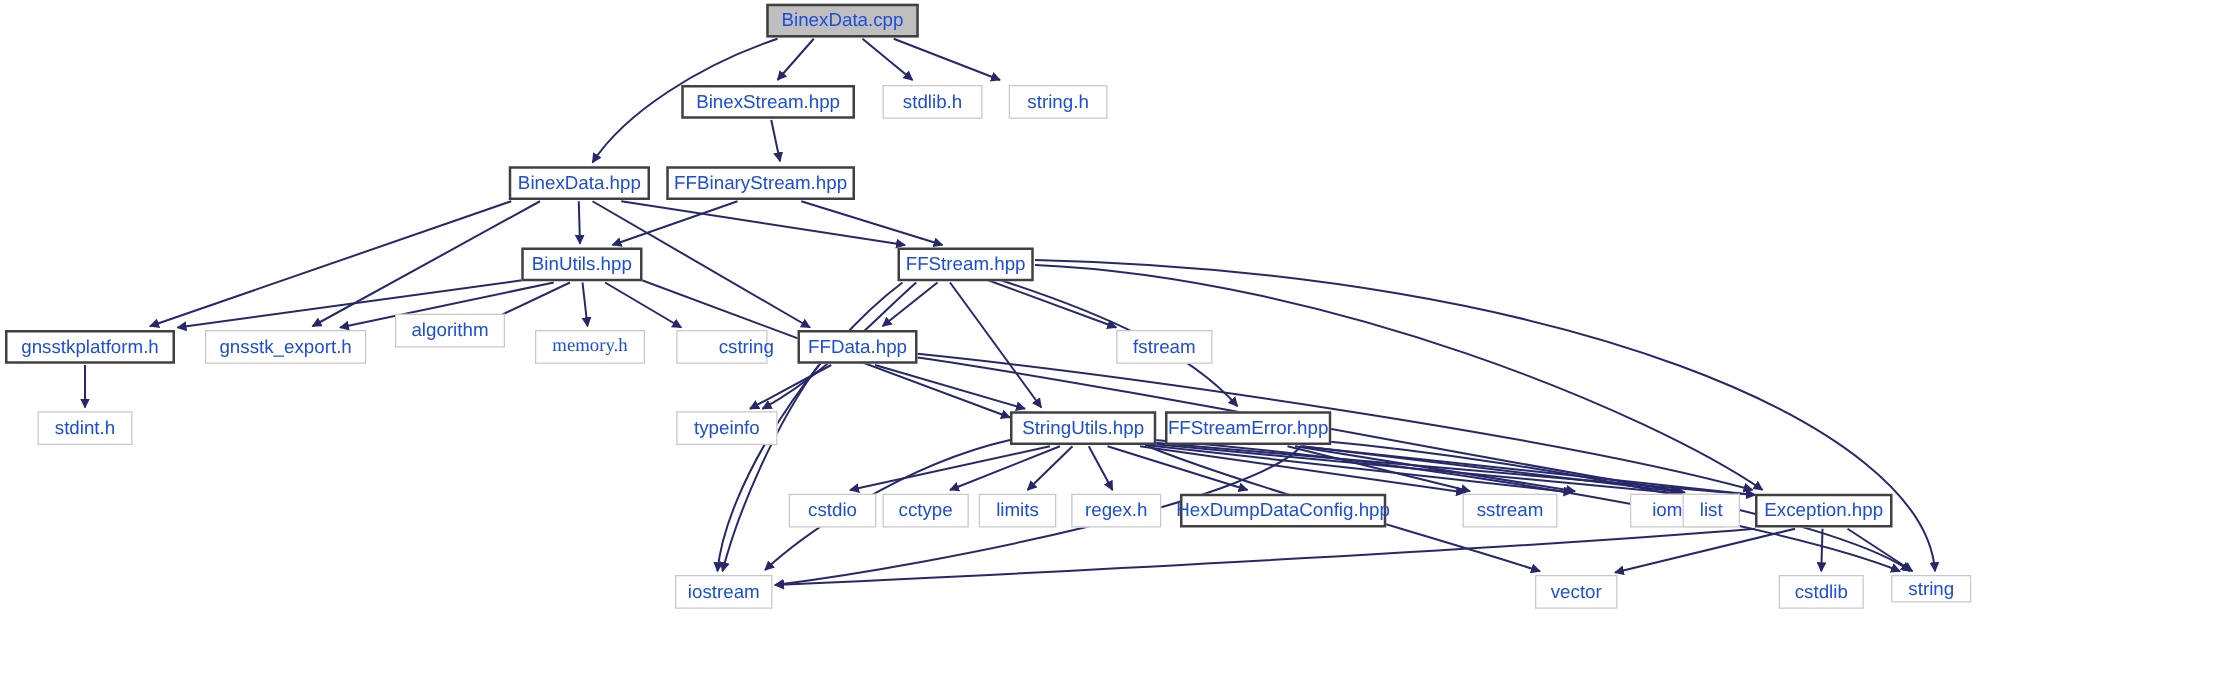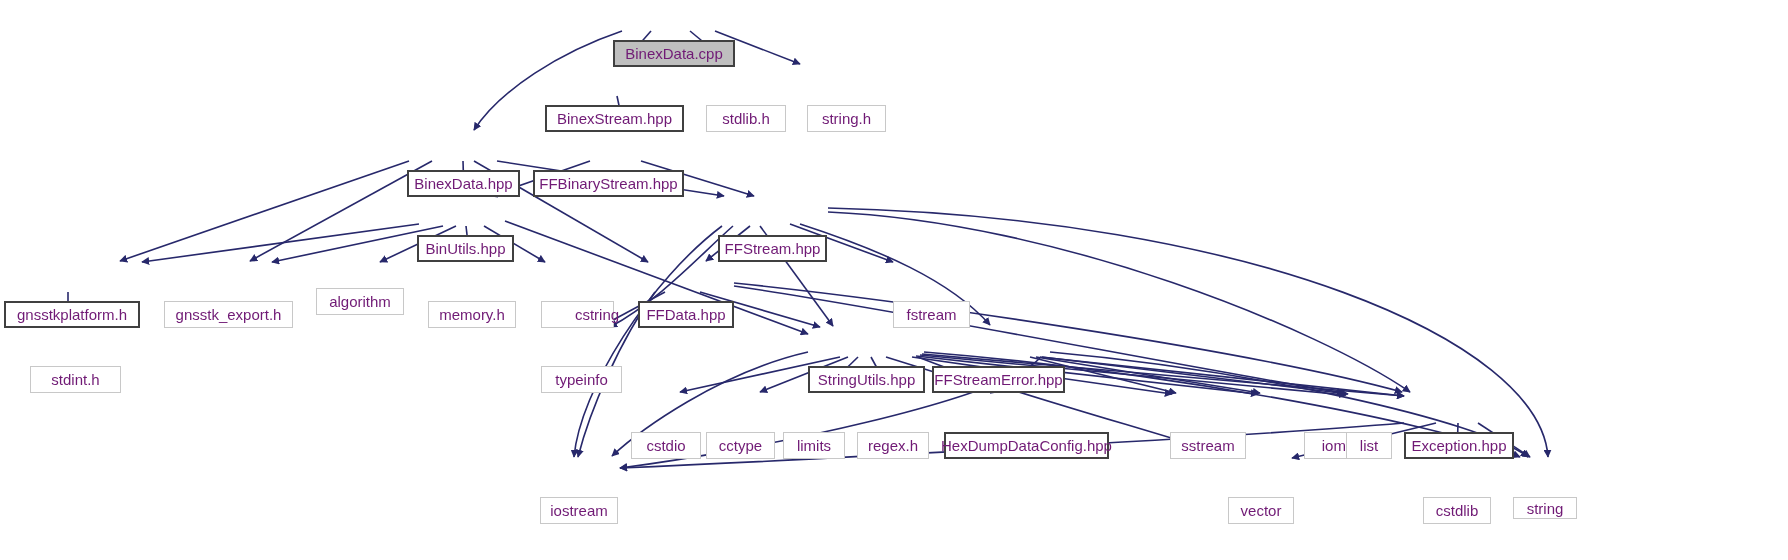--- a/index.html
+++ b/index.html
@@ -1,21 +1,21 @@
 <!DOCTYPE html>
 <html><head>
 <meta charset="utf-8">
 <style>
   html,body{margin:0;padding:0;background:#ffffff;}
   body{width:1788px;height:560px;overflow:hidden;font-family:"Liberation Sans",sans-serif;}
   #graph{position:relative;width:1788px;height:560px;background:#ffffff;}
   svg.edges{position:absolute;left:0;top:0;width:1788px;height:560px;}
   .node{position:absolute;box-sizing:border-box;display:flex;align-items:center;justify-content:center;
-        background:#ffffff;border:1px solid #c8c8c8;color:#701a75;font-size:15px;line-height:1;
-        white-space:nowrap;letter-spacing:0px;margin-top:37px;}
+        background:#ffffff;border:1px solid #c8c8c8;color:#1d4ed8;font-size:15px;line-height:1;
+        white-space:nowrap;letter-spacing:0px;}
   .node.strong{border:2px solid #404040;}
   .node.root{border:2px solid #404040;background:#bfbfbf;}
   .node span{pointer-events:none;}
 </style>
 </head>
 <body>
 
 <div id="graph">
   <svg class="edges" viewBox="0 0 1788 560">
     <defs>
@@ -107,33 +107,33 @@
       </div>
       <div class="node strong" style="left: 4px; top: 264px; width: 136px; height: 27px;">
         <span>gnsstkplatform.h</span>
       </div>
       <div class="node" style="left: 164px; top: 264px; width: 129px; height: 27px;">
         <span>gnsstk_export.h</span>
       </div>
       <div class="node" style="left: 316px; top: 251px; width: 88px; height: 27px;">
         <span>algorithm</span>
       </div>
-      <div class="node" style="left: 428px; top: 264px; width: 88px; height: 27px;">
+      <div class="node" style="left: 428px; top: 264px; width: 88px; height: 27px; font-family: Liberation Serif, serif;">
         <span>memory.h</span>
       </div>
       <div class="node" style="left: 541px; top: 264px; width: 73px; height: 27px; padding-left: 39px;">
         <span>cstring</span>
       </div>
       <div class="node strong" style="left: 638px; top: 264px; width: 96px; height: 27px;">
         <span>FFData.hpp</span>
       </div>
       <div class="node" style="left: 893px; top: 264px; width: 77px; height: 27px;">
         <span>fstream</span>
       </div>
-      <div class="node" style="left: 30px; top: 329px; width: 91px; height: 27px;">
+      <div class="node" style="left: 30px; top: 329px; width: 76px; height: 27px;">
         <span>stdint.h</span>
       </div>
       <div class="node" style="left: 541px; top: 329px; width: 81px; height: 27px;">
         <span>typeinfo</span>
       </div>
       <div class="node strong" style="left: 808px; top: 329px; width: 117px; height: 27px;">
         <span>StringUtils.hpp</span>
       </div>
       <div class="node strong" style="left: 932px; top: 329px; width: 133px; height: 27px;">
         <span>FFStreamError.hpp</span>

